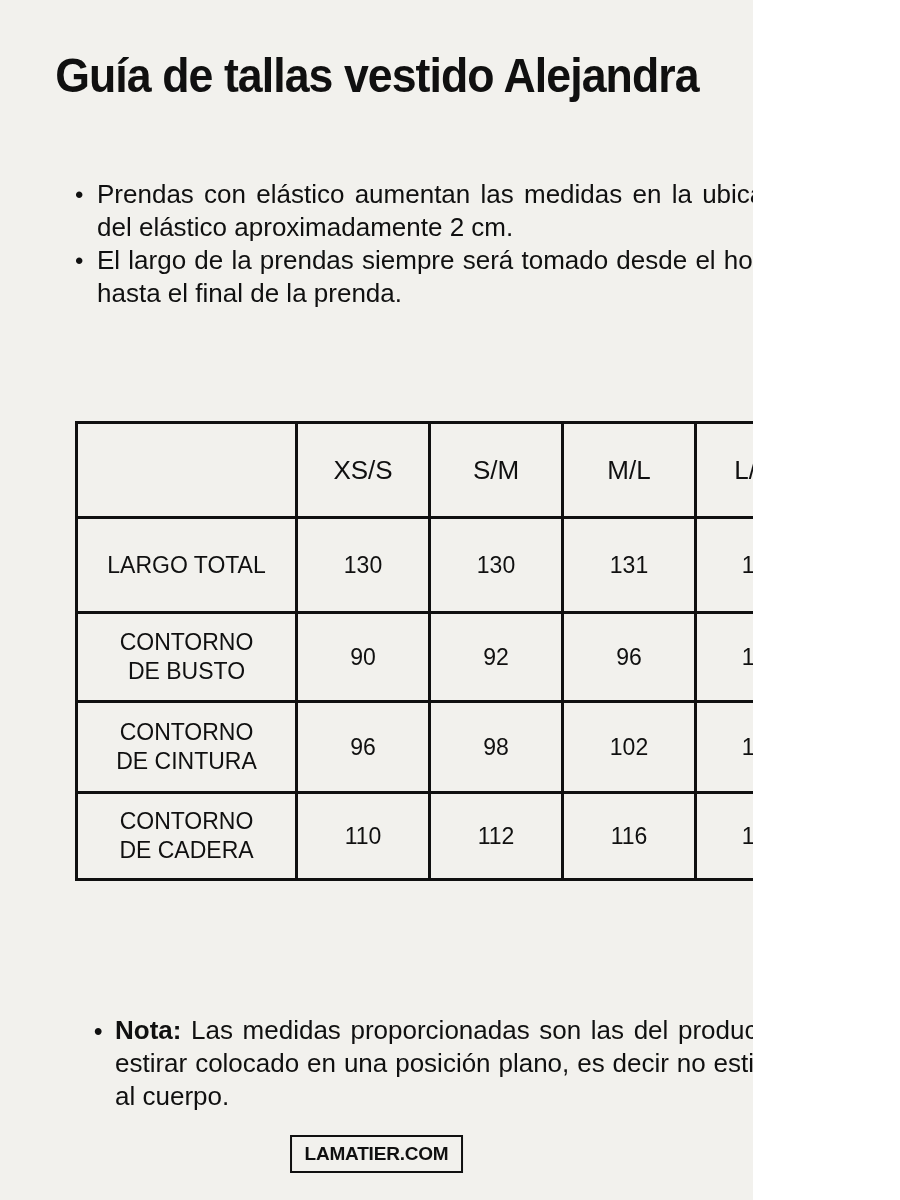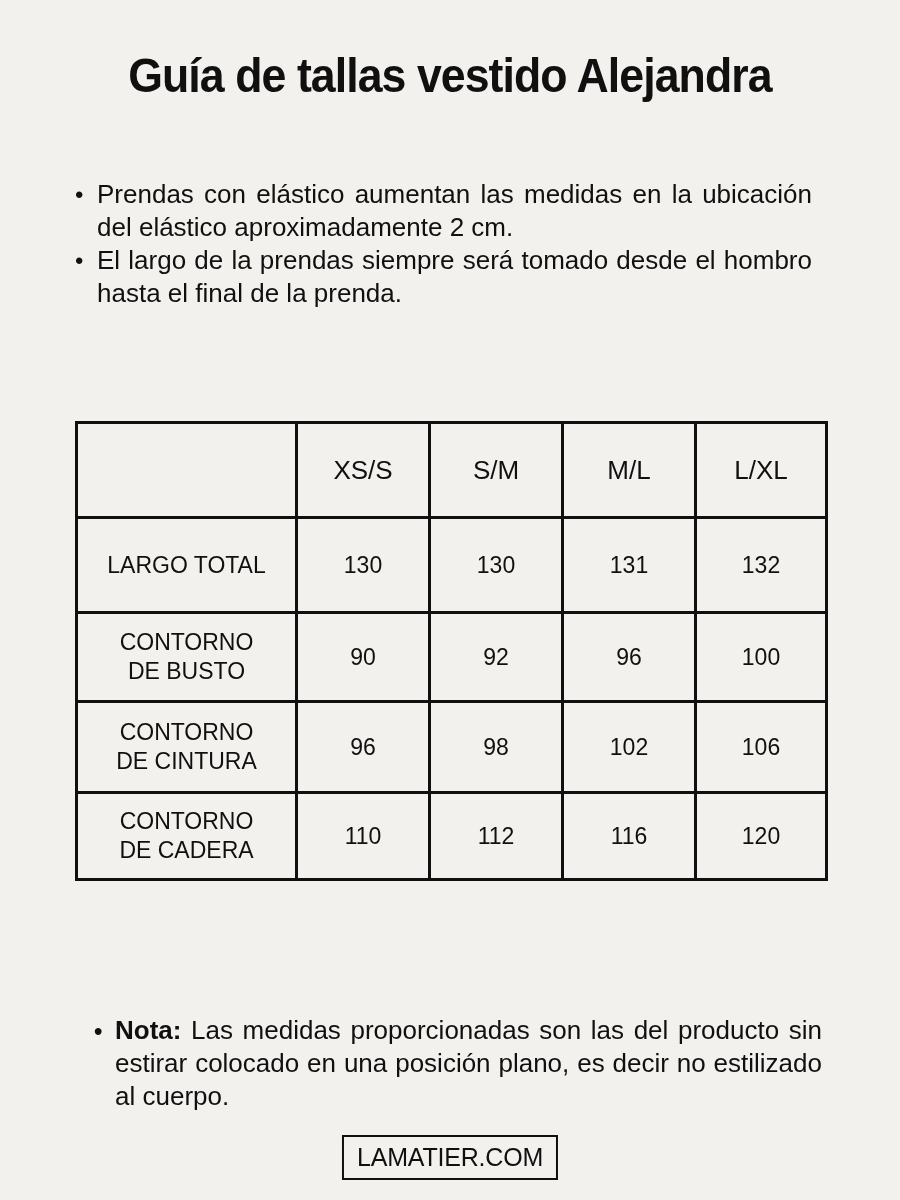--- a/index.html
+++ b/index.html
@@ -1,18 +1,18 @@
 <!DOCTYPE html>
 <html><head>
 <meta charset="utf-8">
 <style>
   html,body{margin:0;padding:0;}
   .canvas{
     position:relative;
-    width:900px;height:1200px;
+    width:753px;height:1200px;
     background:#f2f1ed;
     color:#101010;
     font-family:"Liberation Sans", sans-serif;
     overflow:hidden;
   }
 
   
   .title{
     position:absolute;top:48px;left:0;right:0;
     text-align:center;
@@ -65,21 +65,21 @@
   .note-marker{flex:none;width:21px;font-size:24px;font-weight:bold;}
   .note-text{flex:1;text-align:justify;}
   .note-label{font-weight:bold;}
 
   
   .footer-box{
     position:absolute;top:1135px;left:50%;
     transform:translateX(-50%);
     border:2px solid #101010;
     padding:6px 13px;
-    font-size:25px;font-weight:normal;
+    font-size:19px;font-weight:bold;
     letter-spacing:-0.2px;
     white-space:nowrap;
   }
 </style>
 </head>
 <body>
 
 <div class="canvas">
 
   <div class="title">

